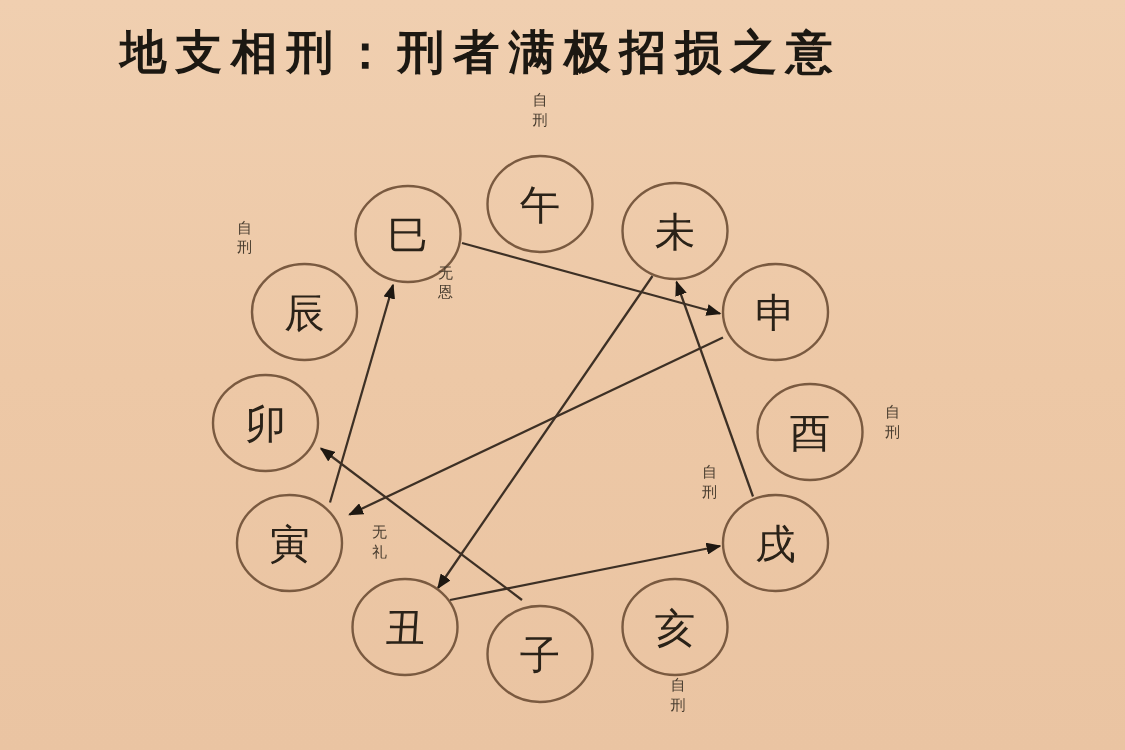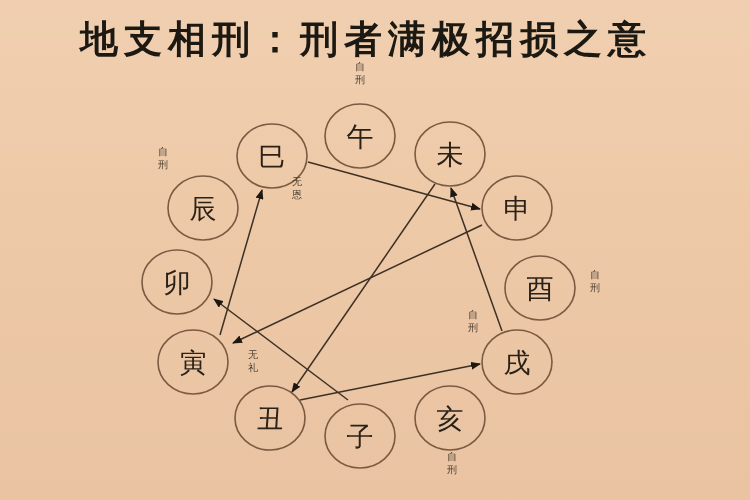--- a/index.html
+++ b/index.html
@@ -4,21 +4,21 @@
 <style>
   html, body { margin:0; padding:0; }
   body {
     width:750px; height:500px; overflow:hidden;
     background: linear-gradient(180deg, #f0cfb0 0%, #edc8a6 50%, #eac4a2 100%);
     position:relative;
     font-family: "DejaVu Serif", "Liberation Serif", serif;
   }
   .title {
     position:absolute; left:80px; top:14px; width:590px;
-    font-size:38px; letter-spacing:6px; color:#1c1812;
+    font-size:31px; letter-spacing:6px; color:#1c1812;
     font-family: "DejaVu Serif", serif; font-weight:bold;
     white-space:nowrap;
   }
   svg.diagram { position:absolute; left:0; top:0; }
   .node-text { font-size:27px; fill:#2a2218; font-family:"DejaVu Serif", serif; }
   .note-text { font-size:10px; fill:#4a3e30; font-family:"DejaVu Serif", serif; }
 </style>
 </head>
 <body>
 

